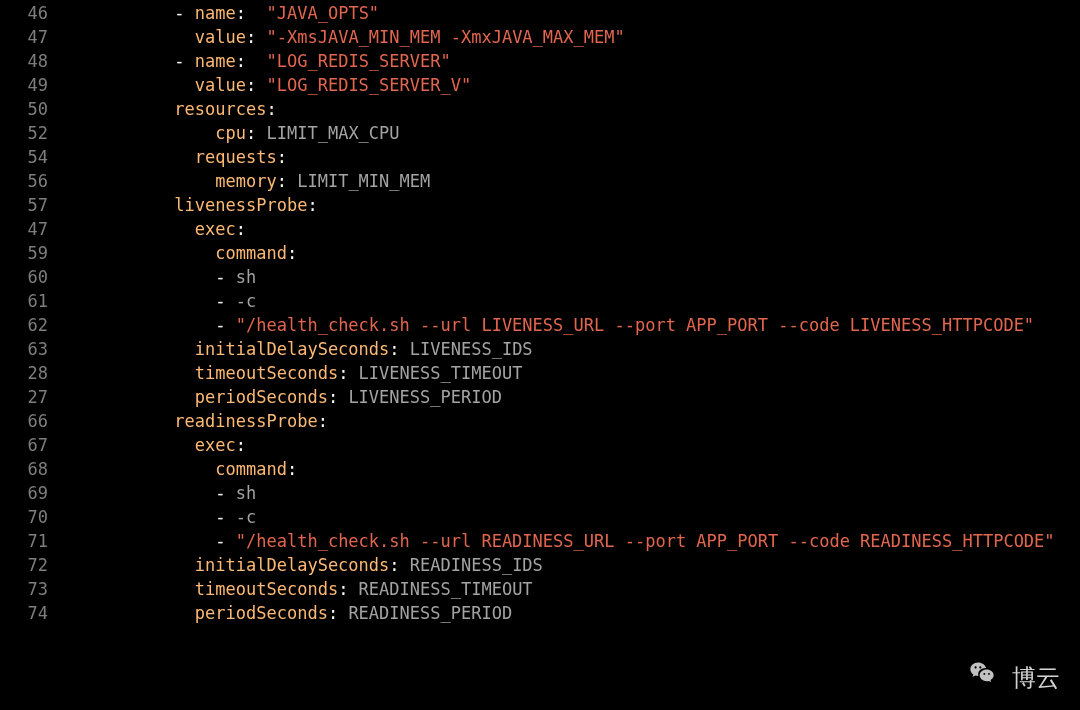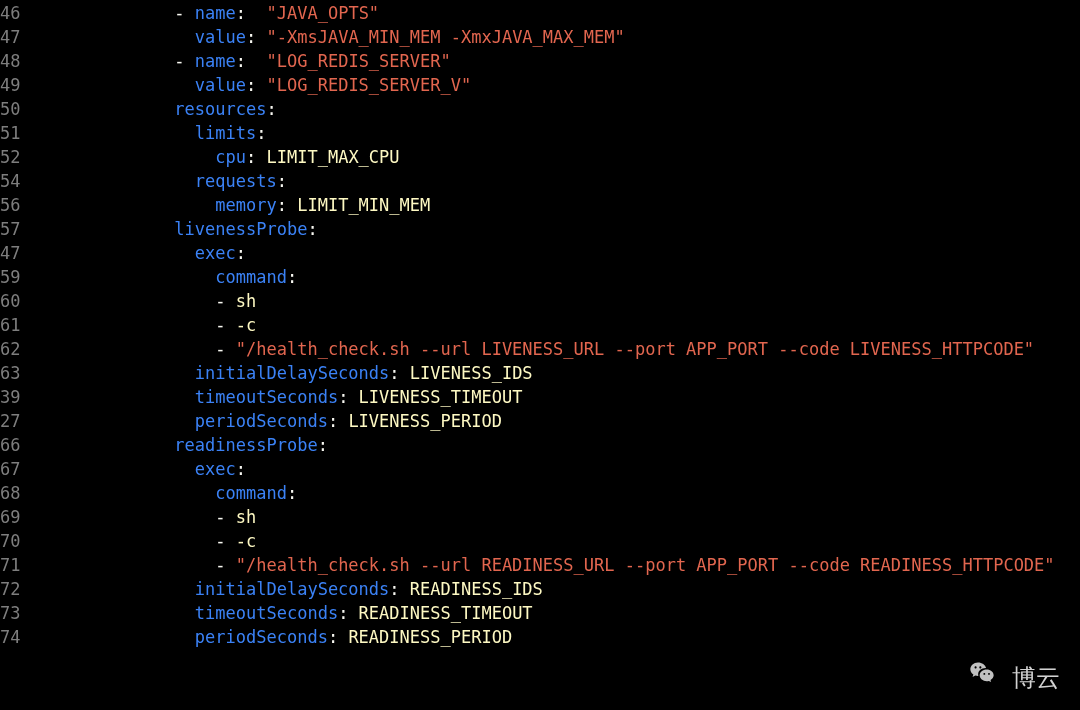--- a/index.html
+++ b/index.html
@@ -17,32 +17,33 @@
   .editor {
     padding: 2px 0 0 0;
   }
   .line {
     display: flex;
     white-space: pre;
     height: 24px;
   }
   .gutter {
     width: 72px;
+    text-align: right;
     padding-right: 24px;
     color: #7e7e7e;
     user-select: none;
   }
   .content {
     flex: 1;
   }
   .dash { color: #f8f8f2; }
-  .key { color: #3b82f6; } 
+  .key { color: #fdba74; } 
   .colon { color: #f8f8f2; }
   .str { color: #e2664f; } 
-  .plain { color: #fef9c3; }
+  .plain { color: #a3a3a3; }
   .watermark {
     position: absolute;
     right: 20px;
     bottom: 14px;
     display: flex;
     align-items: center;
     gap: 16px;
     color: #e9e9e9;
     font-family: sans-serif;
     font-size: 24px;
@@ -52,32 +53,31 @@
 </style>
 </head>
 <body>
 
 <div class="editor">
     <div class="line"><span class="gutter">46</span><span class="content"><span>          </span><span class="dash">- </span><span class="key">name</span><span class="colon">:  </span><span class="str">"JAVA_OPTS"</span></span></div>
     <div class="line"><span class="gutter">47</span><span class="content"><span>            </span><span class="key">value</span><span class="colon">: </span><span class="str">"-XmsJAVA_MIN_MEM -XmxJAVA_MAX_MEM"</span></span></div>
     <div class="line"><span class="gutter">48</span><span class="content"><span>          </span><span class="dash">- </span><span class="key">name</span><span class="colon">:  </span><span class="str">"LOG_REDIS_SERVER"</span></span></div>
     <div class="line"><span class="gutter">49</span><span class="content"><span>            </span><span class="key">value</span><span class="colon">: </span><span class="str">"LOG_REDIS_SERVER_V"</span></span></div>
     <div class="line"><span class="gutter">50</span><span class="content"><span>          </span><span class="key">resources</span><span class="colon">:</span></span></div>
-    <div class="line"><span class="gutter">51</span><span class="content"><span>            </span><span class="key">limits</span><span class="colon">:</span></span></div>
     <div class="line"><span class="gutter">52</span><span class="content"><span>              </span><span class="key">cpu</span><span class="colon">: </span><span class="plain">LIMIT_MAX_CPU</span></span></div>
     <div class="line"><span class="gutter">54</span><span class="content"><span>            </span><span class="key">requests</span><span class="colon">:</span></span></div>
     <div class="line"><span class="gutter">56</span><span class="content"><span>              </span><span class="key">memory</span><span class="colon">: </span><span class="plain">LIMIT_MIN_MEM</span></span></div>
     <div class="line"><span class="gutter">57</span><span class="content"><span>          </span><span class="key">livenessProbe</span><span class="colon">:</span></span></div>
     <div class="line"><span class="gutter">47</span><span class="content"><span>            </span><span class="key">exec</span><span class="colon">:</span></span></div>
     <div class="line"><span class="gutter">59</span><span class="content"><span>              </span><span class="key">command</span><span class="colon">:</span></span></div>
     <div class="line"><span class="gutter">60</span><span class="content"><span>              </span><span class="dash">- </span><span class="plain">sh</span></span></div>
     <div class="line"><span class="gutter">61</span><span class="content"><span>              </span><span class="dash">- </span><span class="plain">-c</span></span></div>
     <div class="line"><span class="gutter">62</span><span class="content"><span>              </span><span class="dash">- </span><span class="str">"/health_check.sh --url LIVENESS_URL --port APP_PORT --code LIVENESS_HTTPCODE"</span></span></div>
     <div class="line"><span class="gutter">63</span><span class="content"><span>            </span><span class="key">initialDelaySeconds</span><span class="colon">: </span><span class="plain">LIVENESS_IDS</span></span></div>
-    <div class="line"><span class="gutter">39</span><span class="content"><span>            </span><span class="key">timeoutSeconds</span><span class="colon">: </span><span class="plain">LIVENESS_TIMEOUT</span></span></div>
+    <div class="line"><span class="gutter">28</span><span class="content"><span>            </span><span class="key">timeoutSeconds</span><span class="colon">: </span><span class="plain">LIVENESS_TIMEOUT</span></span></div>
     <div class="line"><span class="gutter">27</span><span class="content"><span>            </span><span class="key">periodSeconds</span><span class="colon">: </span><span class="plain">LIVENESS_PERIOD</span></span></div>
     <div class="line"><span class="gutter">66</span><span class="content"><span>          </span><span class="key">readinessProbe</span><span class="colon">:</span></span></div>
     <div class="line"><span class="gutter">67</span><span class="content"><span>            </span><span class="key">exec</span><span class="colon">:</span></span></div>
     <div class="line"><span class="gutter">68</span><span class="content"><span>              </span><span class="key">command</span><span class="colon">:</span></span></div>
     <div class="line"><span class="gutter">69</span><span class="content"><span>              </span><span class="dash">- </span><span class="plain">sh</span></span></div>
     <div class="line"><span class="gutter">70</span><span class="content"><span>              </span><span class="dash">- </span><span class="plain">-c</span></span></div>
     <div class="line"><span class="gutter">71</span><span class="content"><span>              </span><span class="dash">- </span><span class="str">"/health_check.sh --url READINESS_URL --port APP_PORT --code READINESS_HTTPCODE"</span></span></div>
     <div class="line"><span class="gutter">72</span><span class="content"><span>            </span><span class="key">initialDelaySeconds</span><span class="colon">: </span><span class="plain">READINESS_IDS</span></span></div>
     <div class="line"><span class="gutter">73</span><span class="content"><span>            </span><span class="key">timeoutSeconds</span><span class="colon">: </span><span class="plain">READINESS_TIMEOUT</span></span></div>
     <div class="line"><span class="gutter">74</span><span class="content"><span>            </span><span class="key">periodSeconds</span><span class="colon">: </span><span class="plain">READINESS_PERIOD</span></span></div>

